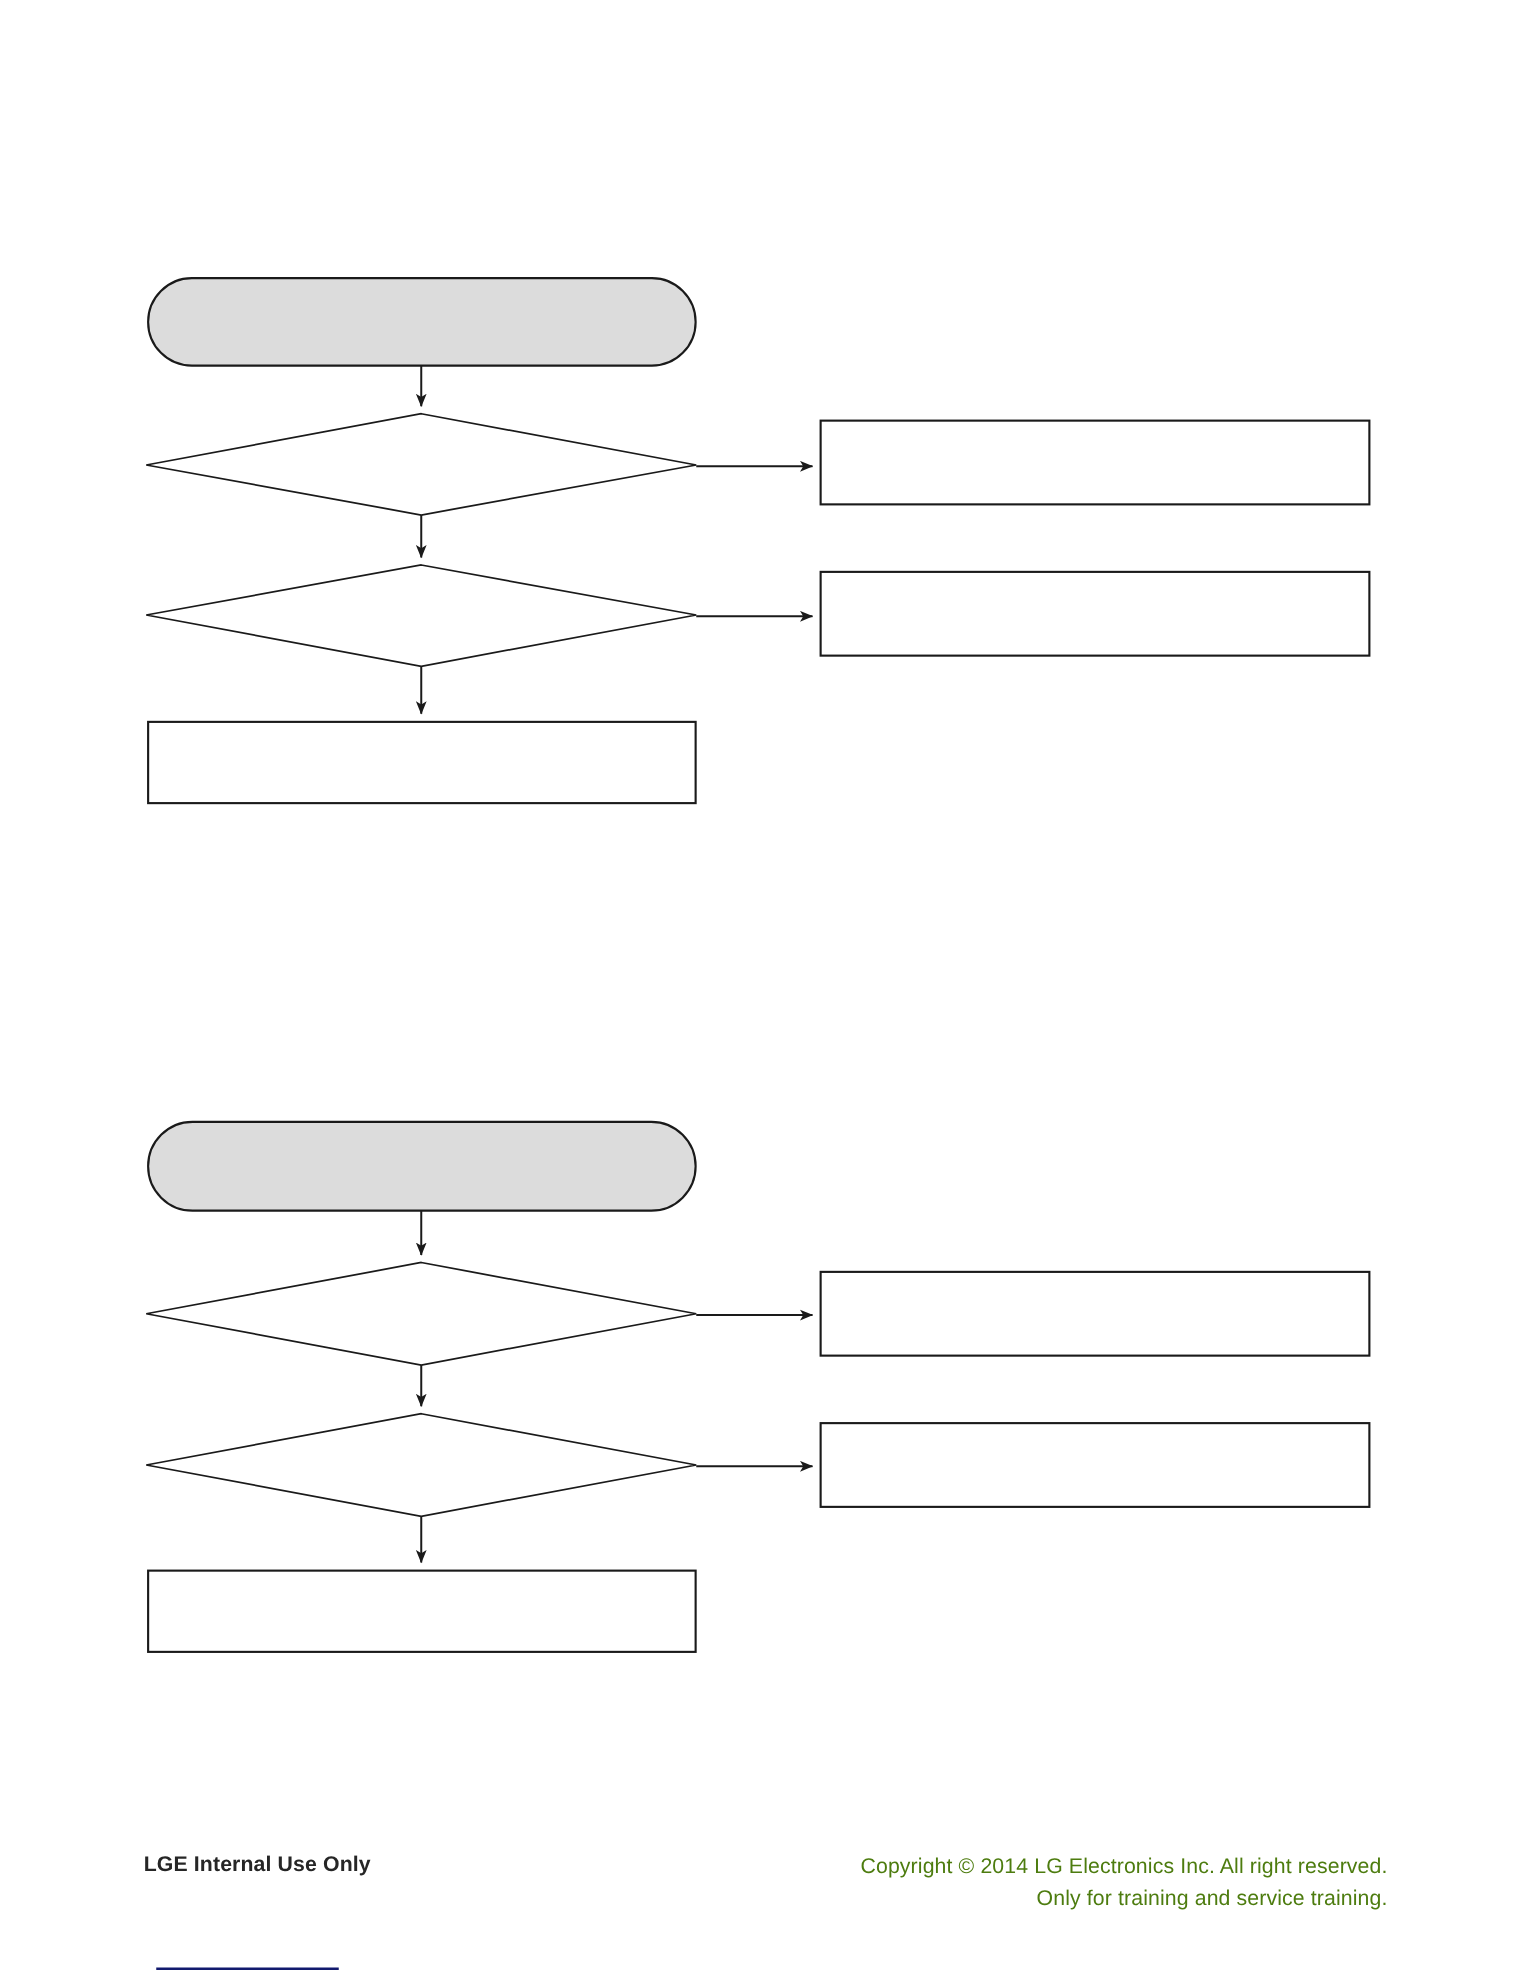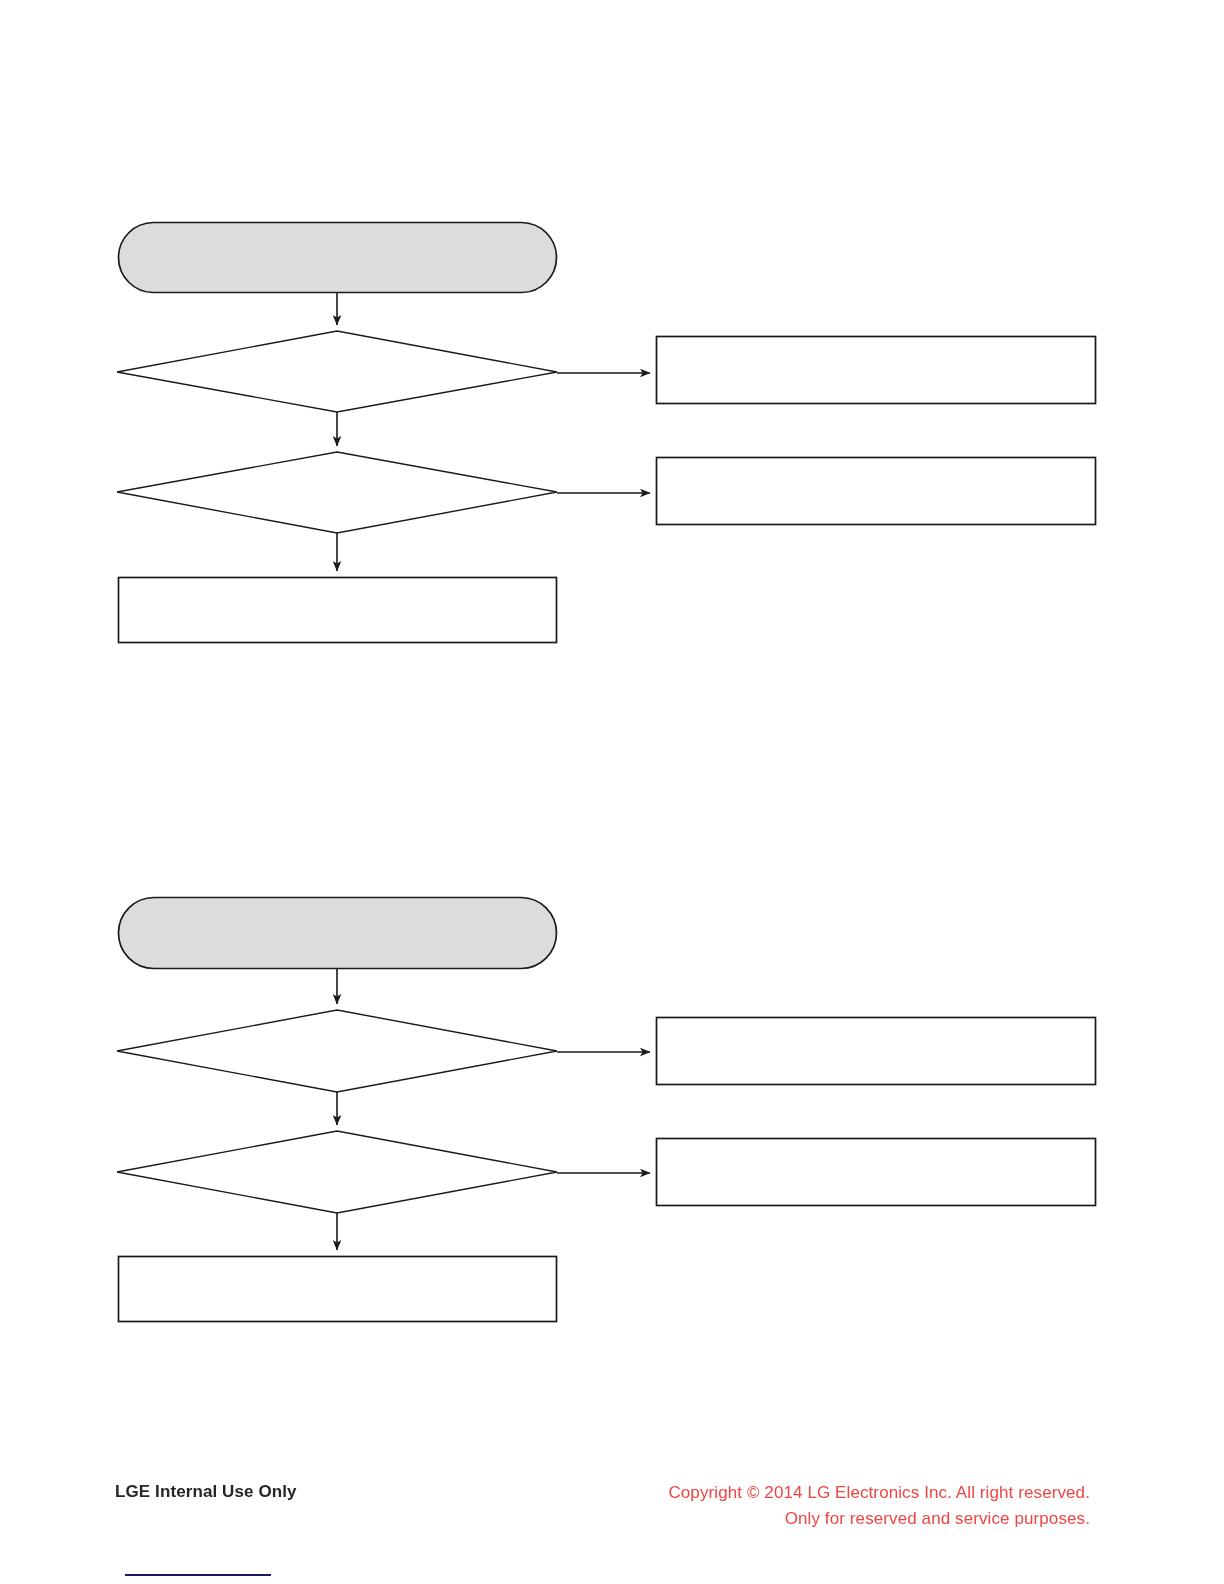--- a/index.html
+++ b/index.html
@@ -51,27 +51,27 @@
     position: absolute;
     left: 115px;
     top: 12px;
     font-size: 17px;
     letter-spacing: 0.1px;
     color: #262626;
     font-weight: bold;
   }
   .footer-right {
     position: absolute;
-    right: 134px;
+    right: 114px;
     top: 10px;
     text-align: right;
     font-size: 17px;
     line-height: 1.55;
     letter-spacing: 0.1px;
-    color: #ef4444;
+    color: #4d7c0f;
   }
   .footer-right div { white-space: nowrap; }
   .footer-rule {
     position: absolute;
     left: 125px;
     top: 1574px;
     width: 146px;
     height: 2px;
     background: #121a6e;
   }
@@ -150,19 +150,19 @@
   <div class="shape-text" style="left:157px; top:1031px; width:360px; height:40px;"></div>
   <div class="shape-text" style="left:157px; top:1152px; width:360px; height:40px;"></div>
   <div class="shape-text" style="left:118px; top:1256px; width:439px; height:66px;"></div>
   <div class="shape-text" style="left:656px; top:1017px; width:440px; height:68px;"></div>
   <div class="shape-text" style="left:656px; top:1138px; width:440px; height:68px;"></div>
 
   <div class="footer">
     <div class="footer-left">LGE Internal Use Only</div>
     <div class="footer-right">
       <div>Copyright © 2014 LG Electronics Inc. All right reserved.</div>
-      <div>Only for reserved and service purposes.</div>
+      <div>Only for training and service training.</div>
     </div>
   </div>
 
   <div class="footer-rule"></div>
 
 </div>
 
 </body></html>

